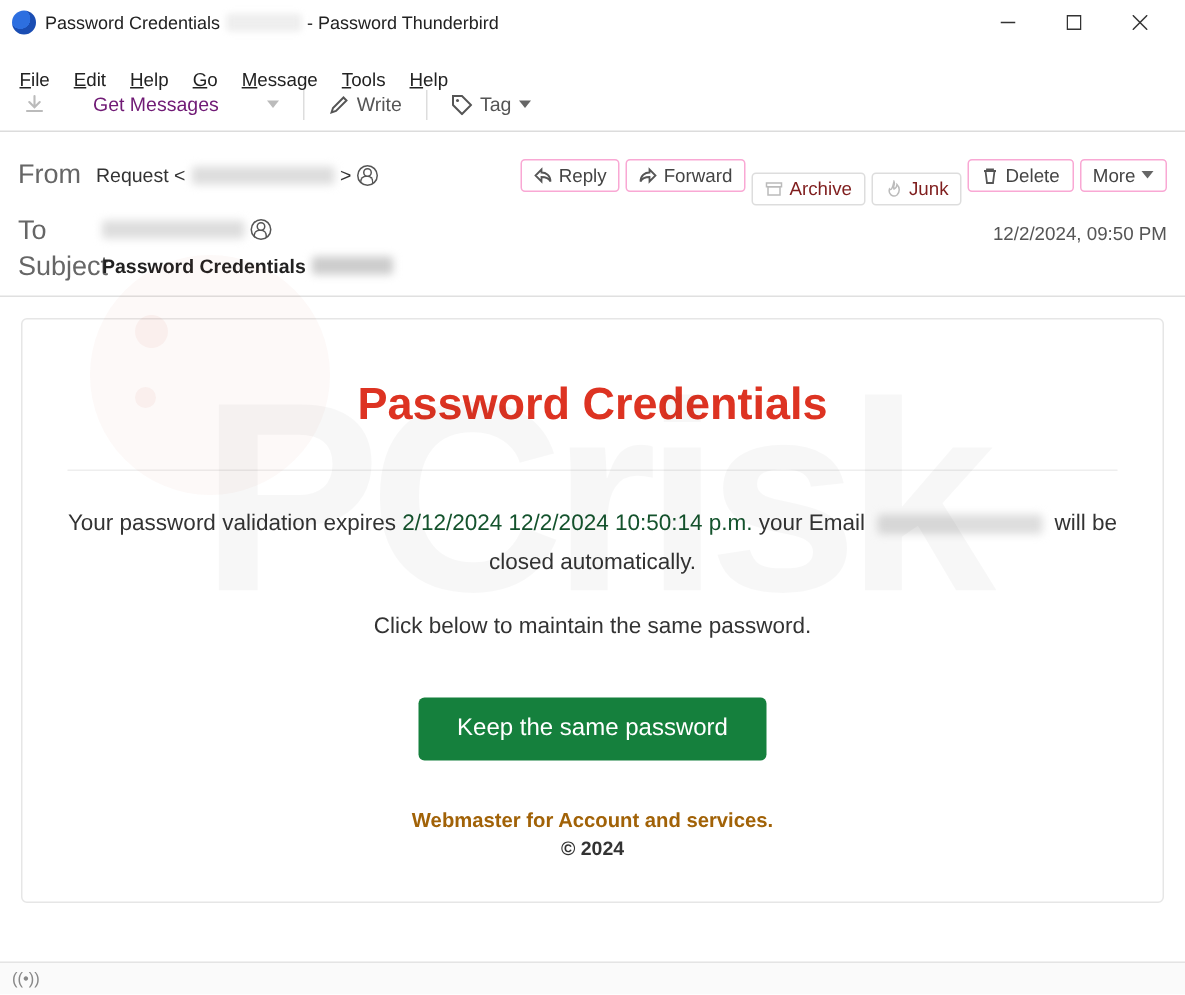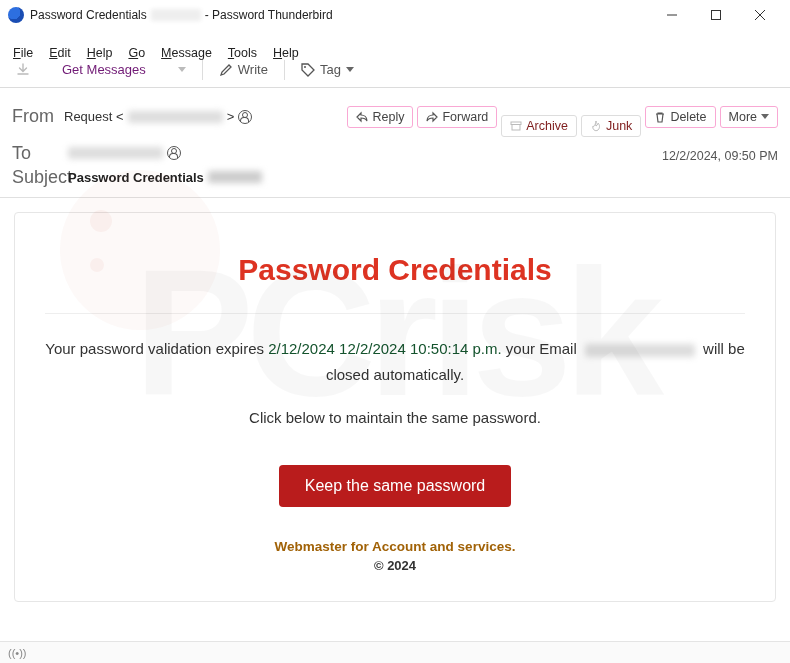--- a/index.html
+++ b/index.html
@@ -50,21 +50,21 @@
 .date-txt { margin-left:auto; font-size:12.5px; color:#555; padding-top:6px;}
 
 
 .msg-area { padding:14px; }
 .msg-card { border:1px solid #e6e6e6; border-radius:4px; padding:40px 30px 28px; text-align:center;}
 .msg-title { font-size:30px; font-weight:700; color:#dd3322; margin-bottom:26px;}
 .msg-hr { border:none; border-top:1px solid #eee; margin-bottom:22px;}
 .msg-p { font-size:15px; color:#333; line-height:1.7; margin-bottom:18px;}
 .msg-p .dlink { color:#14532d; }
 .msg-p .redact2 { display:inline-block; width:110px; height:13px; background:#ddd; border-radius:2px; filter:blur(3px); vertical-align:middle; margin:0 4px;}
-.msg-btn { display:inline-block; background:#b91c1c; color:#fff; font-size:16px; padding:12px 26px; border-radius:4px; margin:16px 0 32px;}
+.msg-btn { display:inline-block; background:#15803d; color:#fff; font-size:16px; padding:12px 26px; border-radius:4px; margin:16px 0 32px;}
 .msg-foot { font-size:13.5px; font-weight:700; color:#a16207; }
 .msg-foot .redact2 { width:100px; }
 .msg-copy { font-size:13px; color:#333; font-weight:700; margin-top:4px;}
 
 
 .statusbar { position:absolute; bottom:0; left:0; right:0; height:22px; background:#fafafa; border-top:1px solid #e4e4e4; display:flex; align-items:center; padding:0 8px; font-size:11px; color:#888;}
 .statusbar .s-icon { display:flex; align-items:center;}
 
 
 .chev { display:inline-block; width:0; height:0; border-left:4px solid transparent; border-right:4px solid transparent; border-top:5px solid #666;}

